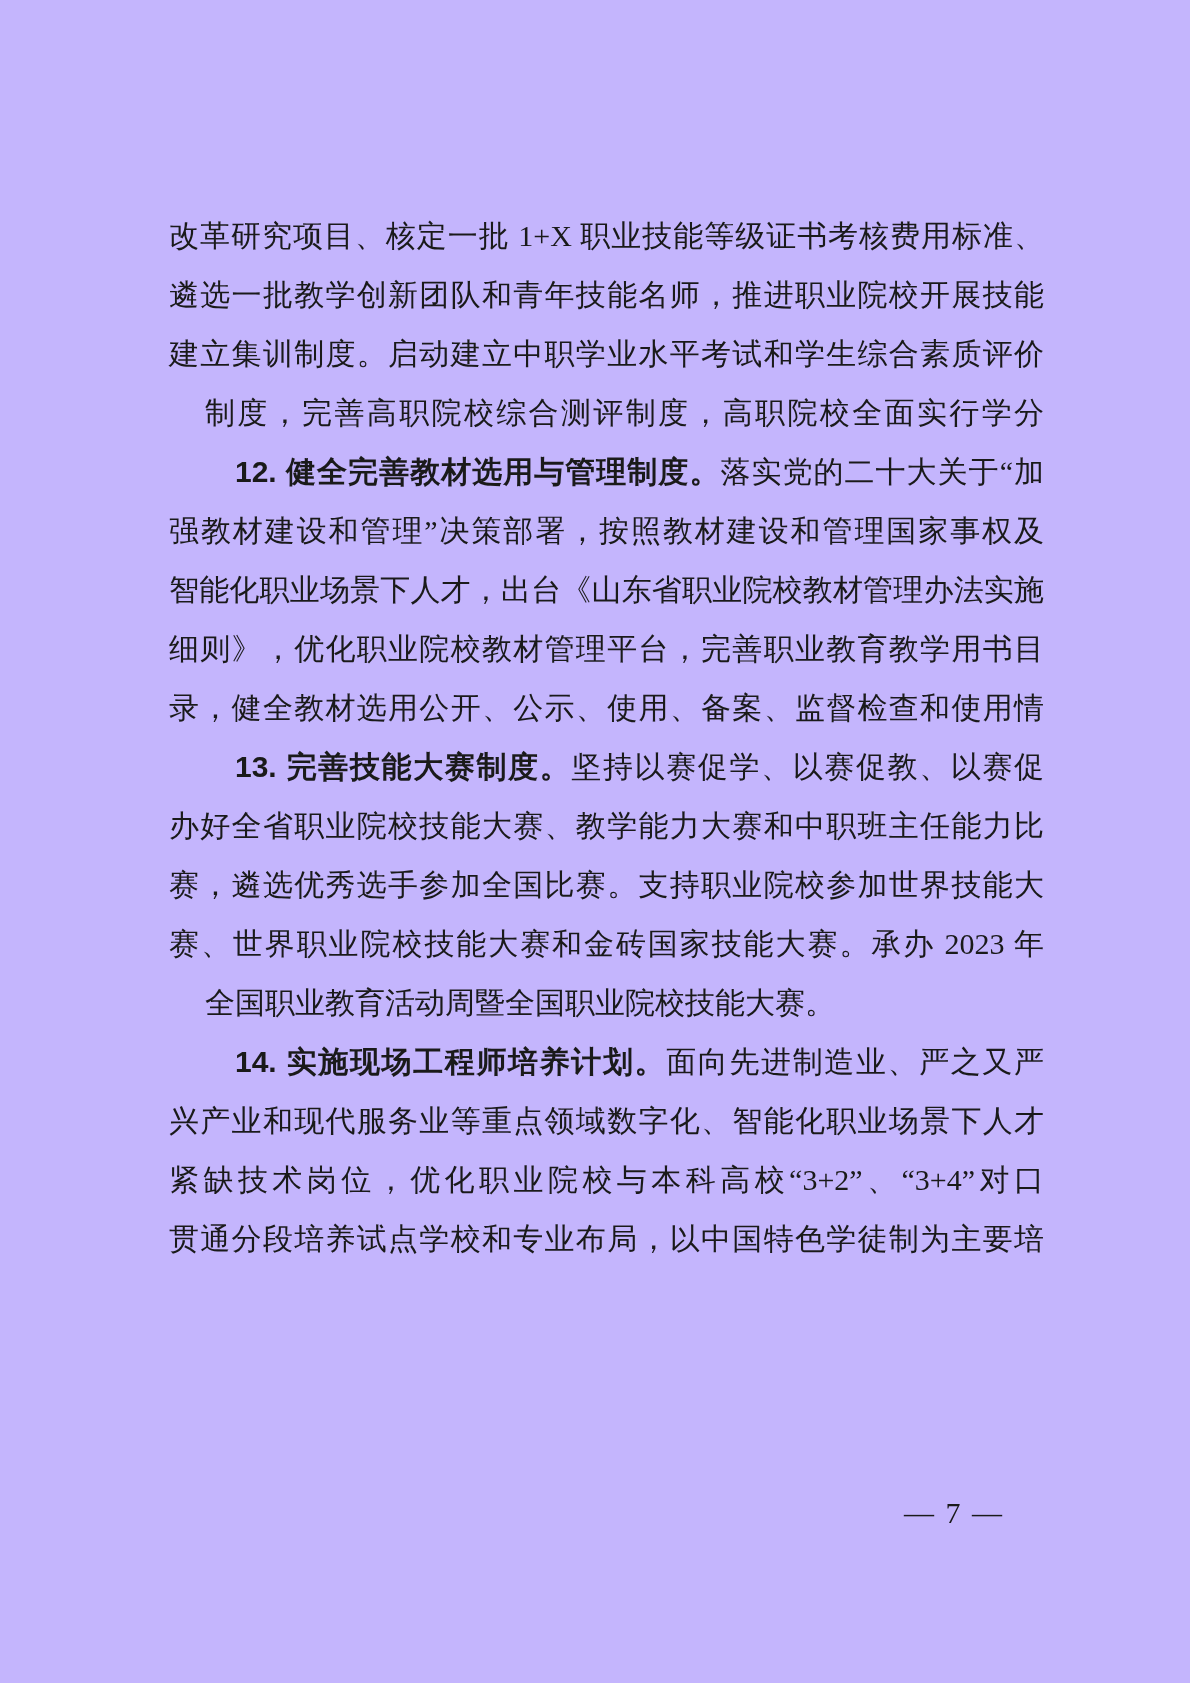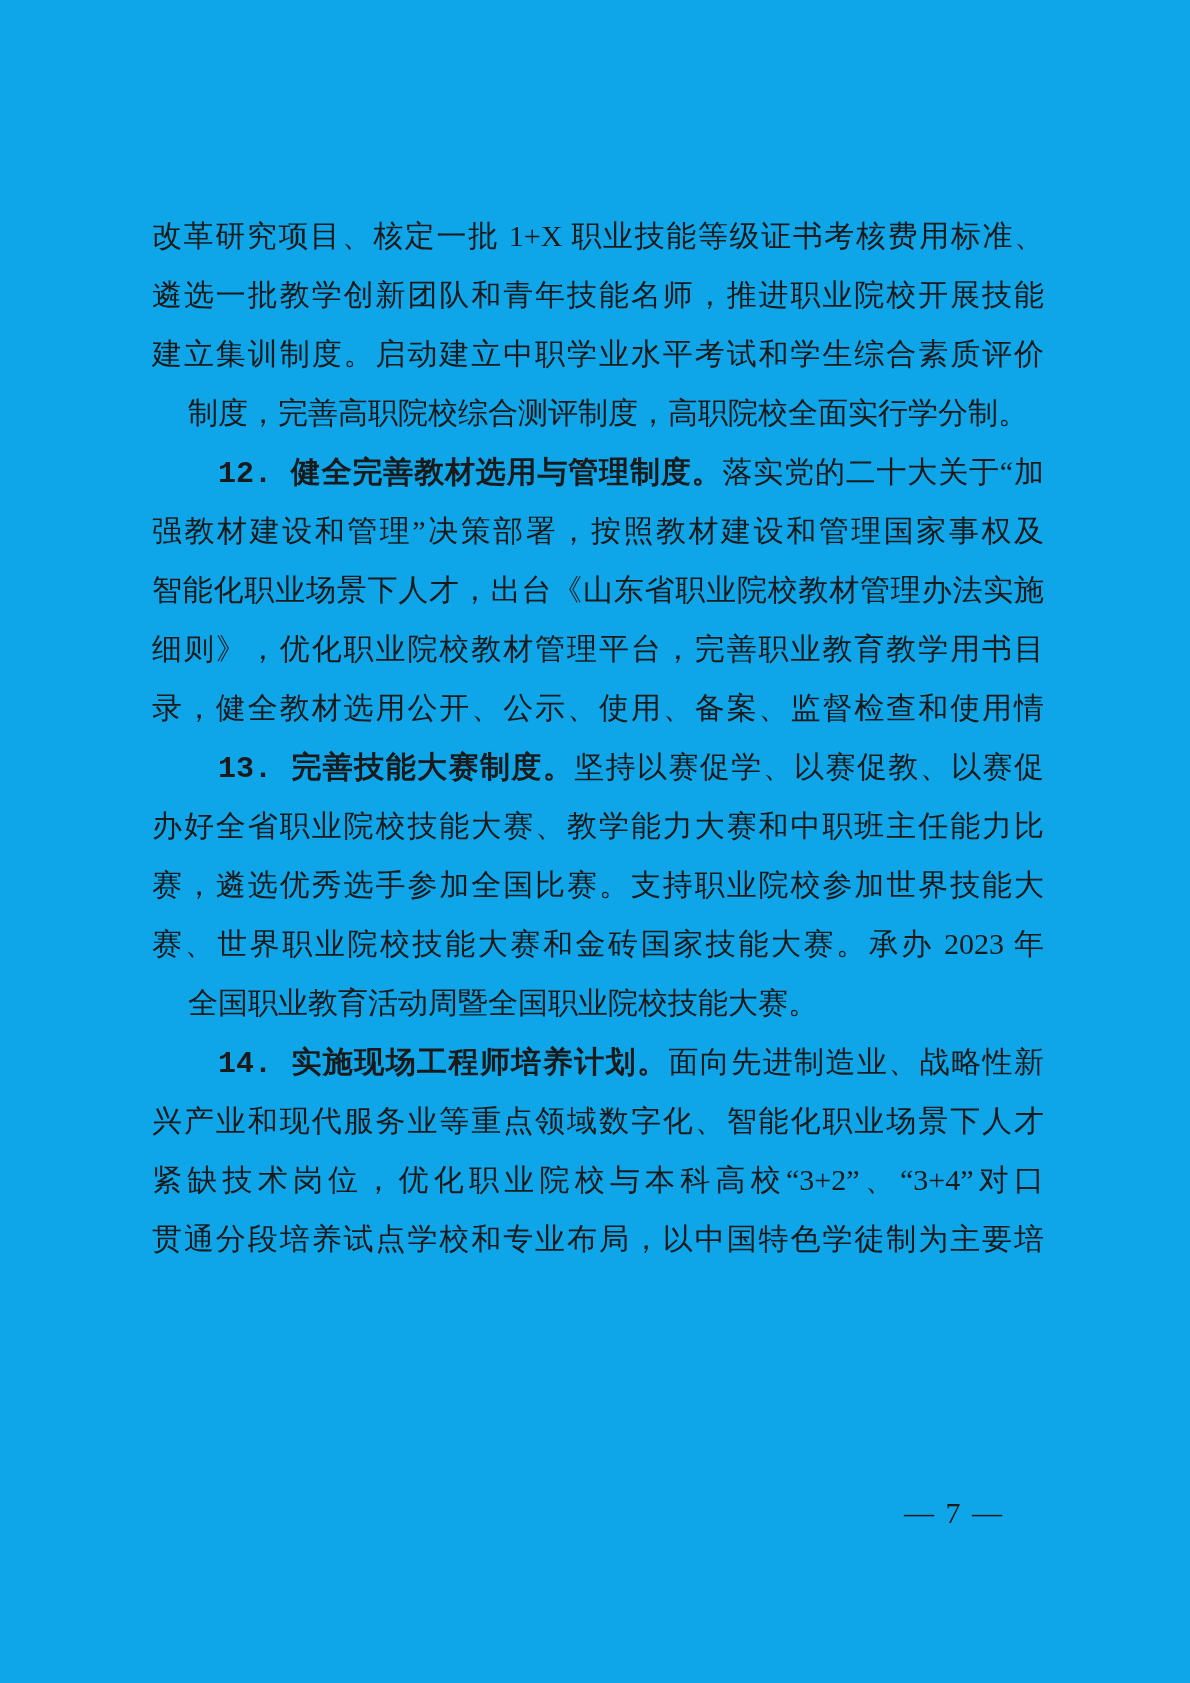--- a/index.html
+++ b/index.html
@@ -9,21 +9,21 @@
   }
   body {
     width: 1190px;
     height: 1683px;
     position: relative;
     overflow: hidden;
   }
   .page {
     position: absolute;
     inset: 0;
-    background: #0ea5e9;
+    background: #c4b5fd;
   }
   .content {
     position: absolute;
     left: 152px;
     top: 206px;
     width: 892px;
   }
   .line {
     font-family: "Liberation Serif", "DejaVu Serif", serif;
     font-size: 30px;
@@ -36,22 +36,23 @@
     text-justify: inter-character;
   }
   .line.short {
     text-align-last: left;
     margin-left: 36px;
   }
   .line.indent {
     text-indent: 66px;
   }
   .lead {
-    font-family: Liberation Mono, monospace;
+    font-family: Liberation Sans, sans-serif;
     font-weight: 700;
+    margin-left: 17px;
   }
   .page-number {
     position: absolute;
     top: 1493px;
     right: 186px;
     font-family: "Liberation Serif", "DejaVu Serif", serif;
     font-size: 30px;
     line-height: 40px;
     color: #1a1a1a;
     letter-spacing: 2px;
@@ -73,20 +74,20 @@
     <div class="line"><b class="lead"></b><span>智能化职业场景下人才，出台《山东省职业院校教材管理办法实施</span></div>
     <div class="line"><b class="lead"></b><span>细则》，优化职业院校教材管理平台，完善职业教育教学用书目</span></div>
     <div class="line"><b class="lead"></b><span>录，健全教材选用公开、公示、使用、备案、监督检查和使用情</span></div>
 
     <div class="line indent"><b class="lead">13. 完善技能大赛制度。</b><span>坚持以赛促学、以赛促教、以赛促</span></div>
     <div class="line"><b class="lead"></b><span>办好全省职业院校技能大赛、教学能力大赛和中职班主任能力比</span></div>
     <div class="line"><b class="lead"></b><span>赛，遴选优秀选手参加全国比赛。支持职业院校参加世界技能大</span></div>
     <div class="line"><b class="lead"></b><span>赛、世界职业院校技能大赛和金砖国家技能大赛。承办 2023 年</span></div>
     <div class="line short"><b class="lead"></b><span>全国职业教育活动周暨全国职业院校技能大赛。</span></div>
 
-    <div class="line indent"><b class="lead">14. 实施现场工程师培养计划。</b><span>面向先进制造业、战略性新</span></div>
+    <div class="line indent"><b class="lead">14. 实施现场工程师培养计划。</b><span>面向先进制造业、严之又严</span></div>
     <div class="line"><b class="lead"></b><span>兴产业和现代服务业等重点领域数字化、智能化职业场景下人才</span></div>
     <div class="line"><b class="lead"></b><span>紧缺技术岗位，优化职业院校与本科高校“3+2”、“3+4”对口</span></div>
     <div class="line"><b class="lead"></b><span>贯通分段培养试点学校和专业布局，以中国特色学徒制为主要培</span></div>
   </main>
 
   <div class="page-number">— 7 —</div>
 </div>
 
 </body></html>

